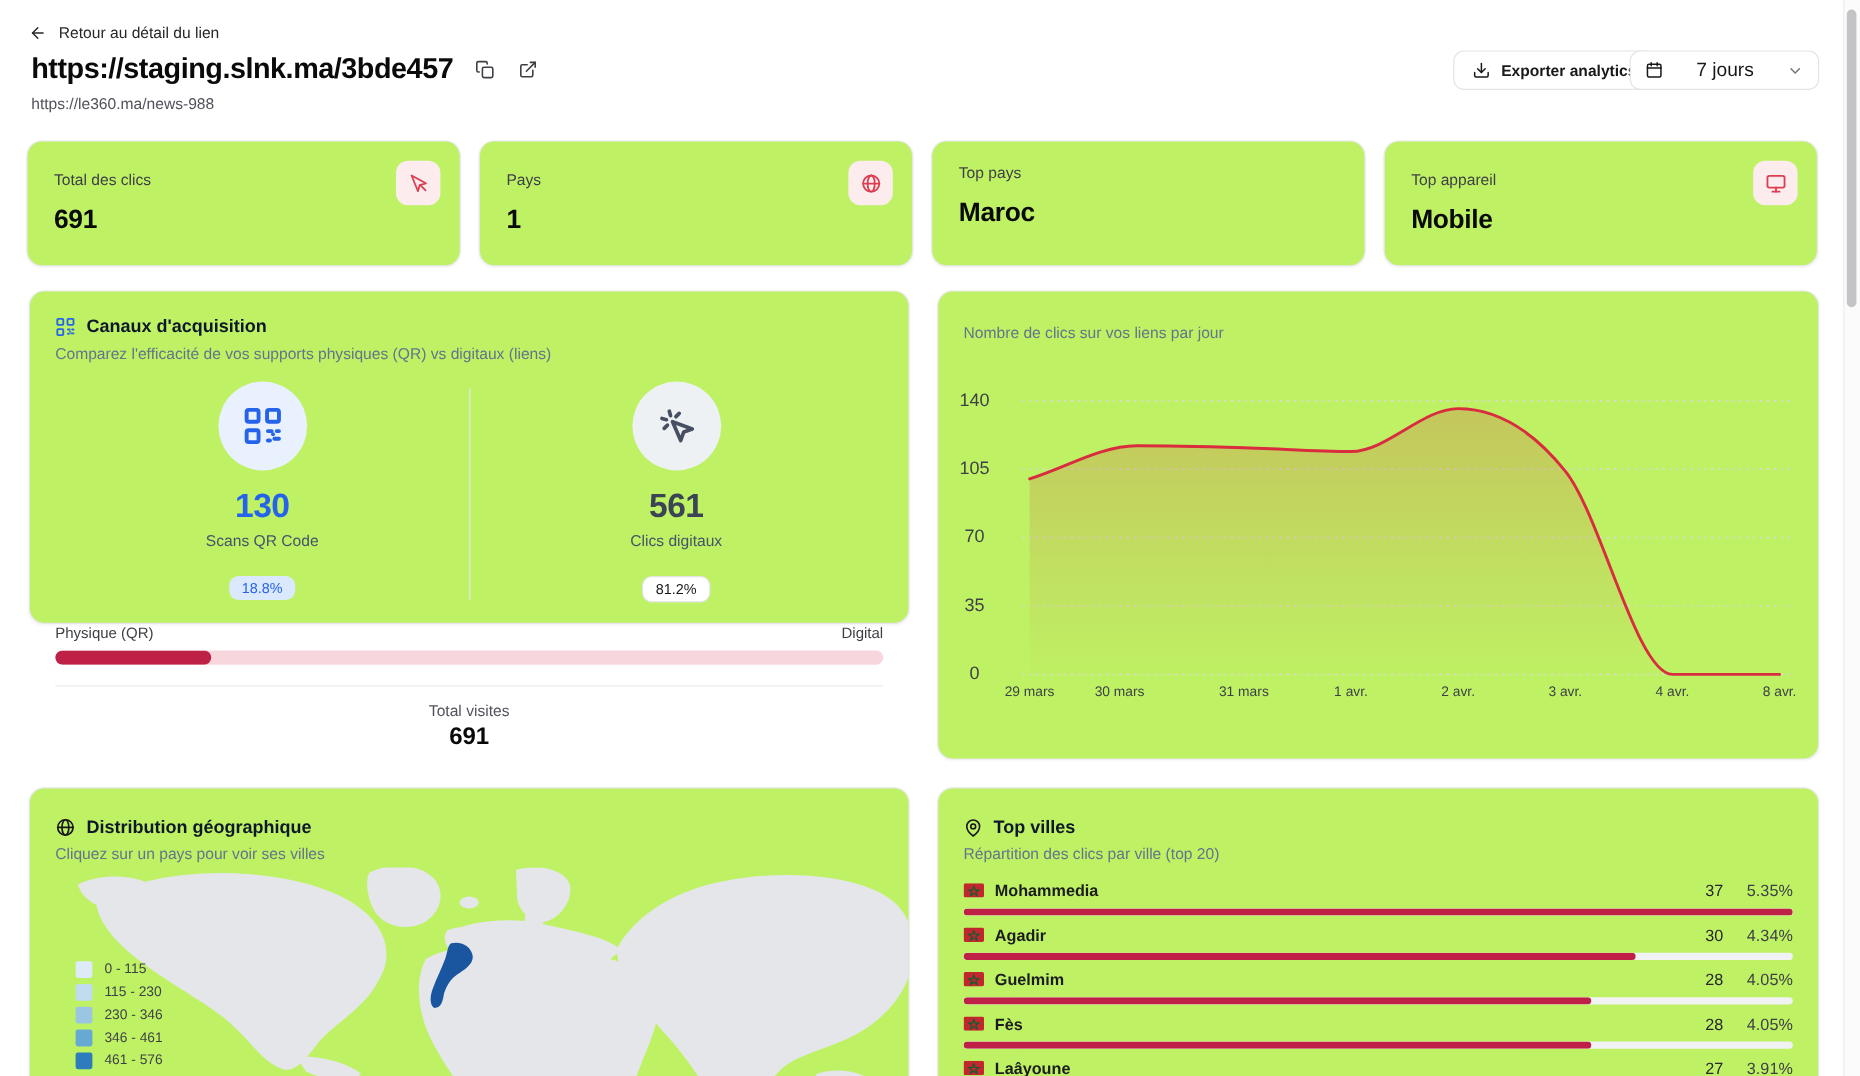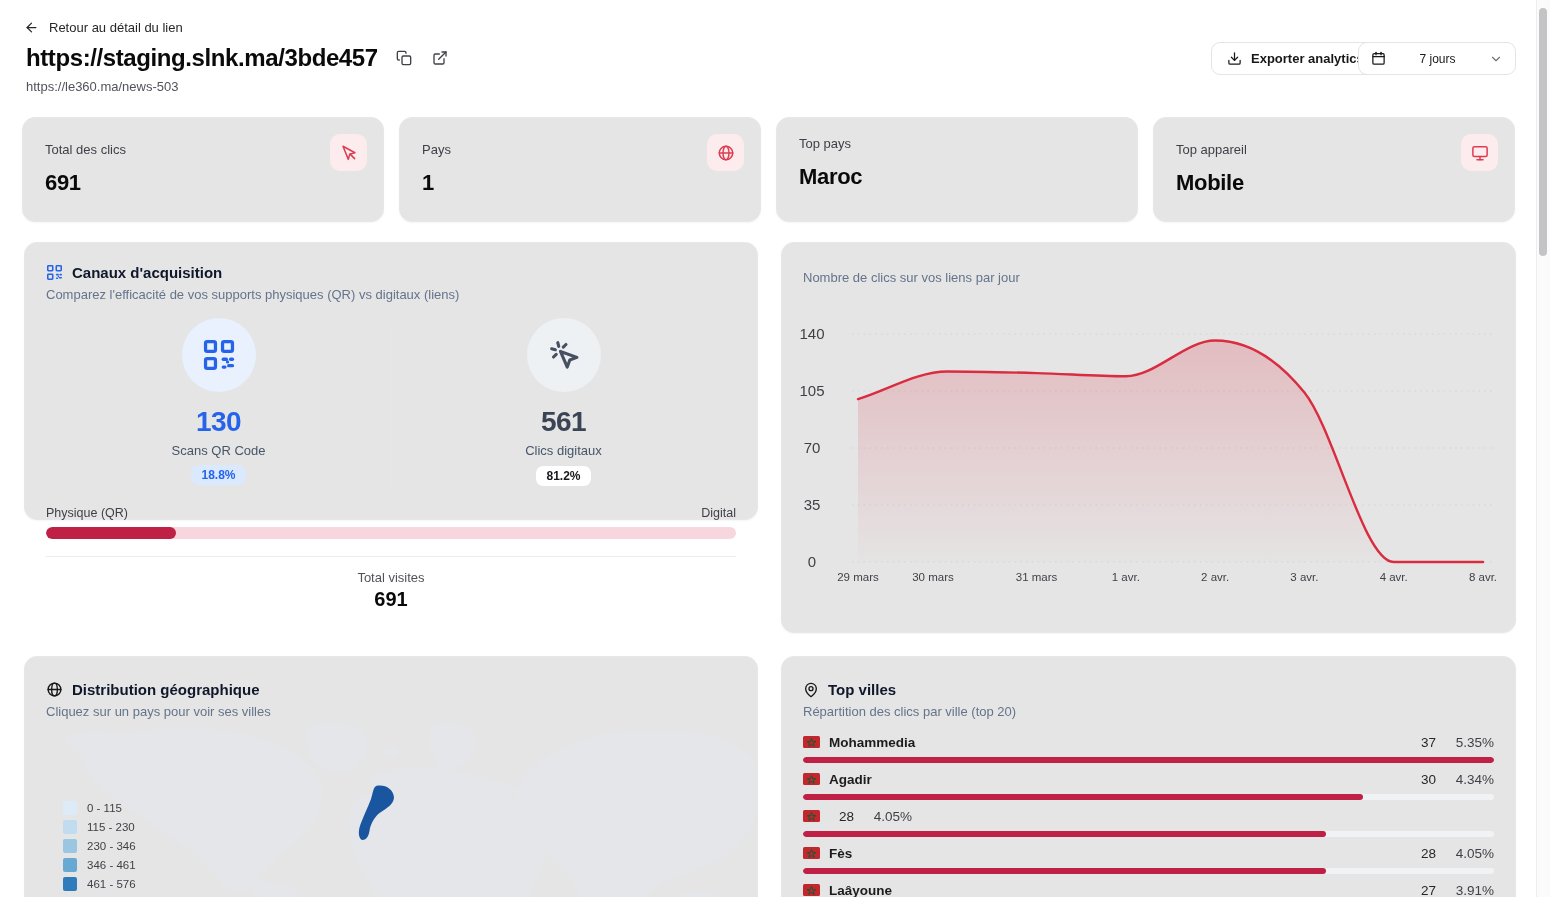--- a/index.html
+++ b/index.html
@@ -14,47 +14,47 @@
   .page-title { font-size:24px; font-weight:700; letter-spacing:-0.4px; color:#0a0a0a; }
   .icon-btn { background:none; border:none; color:#3f3f46; cursor:pointer; display:flex; padding:2px; }
   .dest-url { position:absolute; left:26px; top:79px; font-size:13px; color:#52525b; }
 
   .export-btn { position:absolute; left:1211px; top:42px; height:33px; display:flex; align-items:center;
                 gap:9px; padding:0 15px; background:#fff; border:1px solid #e4e4e7; border-radius:9px;
                 font-size:13px; font-weight:600; color:#18181b; cursor:pointer;
                 font-family:"Liberation Sans", sans-serif; }
   .date-btn { position:absolute; left:1358px; top:42px; width:158px; height:33px; display:flex;
               align-items:center; padding:0 12px; background:#fff; border:1px solid #e4e4e7;
-              border-radius:9px; font-size:12px; font-weight:500; color:#18181b; cursor:pointer;
+              border-radius:9px; font-size:16px; font-weight:500; color:#18181b; cursor:pointer;
               font-family:"Liberation Sans", sans-serif; }
   .date-btn .lbl { flex:1; text-align:center; }
 
   
-  .card { position:absolute; background:#e5e5e5; border:1px solid #e7e7ea; border-radius:13px;
+  .card { position:absolute; background:#bef264; border:1px solid #e7e7ea; border-radius:13px;
           box-shadow:0 1px 2px rgba(0,0,0,.04); }
   .card-title-row { display:flex; align-items:center; gap:9px; font-size:15px; font-weight:700; color:#0f172a; }
   .card-sub { font-size:13px; color:#64748b; margin-top:6px; }
 
   
   .stat-card { top:117px; height:105px; width:362px; padding:24px 22px 0 22px; }
   .stat-card.shift-up { padding-top:18px; }
   .stat-label { font-size:13px; color:#3f3f46; }
   .stat-value { font-size:22px; font-weight:700; letter-spacing:-0.3px; margin-top:13px; color:#0a0a0a; }
   .stat-chip { position:absolute; top:16px; right:16px; width:37px; height:37px; border-radius:10px;
                display:flex; align-items:center; justify-content:center; }
 
   
   #channels-card { left:24px; top:242px; width:734px; height:278px; padding:21px; }
   .split { display:flex; margin-top:16px; position:relative; }
   .split-col { flex:1; display:flex; flex-direction:column; align-items:center; }
   .split-divider { position:absolute; left:50%; top:6px; bottom:2px; width:1px; background:#e7e7ea; }
   .big-circle { width:74px; height:74px; border-radius:50%; display:flex; align-items:center; justify-content:center; }
   .big-num { font-size:28px; font-weight:800; letter-spacing:-0.5px; margin-top:14px; }
   .split-lbl { font-size:13px; color:#475569; margin-top:5px; }
-  .pill { margin-top:7px; font-size:12px; font-weight:700; padding:3px 10px; border-radius:8px; }
+  .pill { margin-top:22px; font-size:12px; font-weight:400; padding:3px 10px; border-radius:8px; }
   .pill.blue { background:#dbe9fe; color:#2563eb; }
   .pill.plain { background:#fff; color:#18181b; border:1px solid #e4e4e7; }
   .bar-labels { display:flex; justify-content:space-between; font-size:12.5px; color:#3f3f46; margin-top:19px; }
   .progress { margin-top:7px; height:12px; border-radius:6px; background:#f7d7dd; overflow:hidden; }
   .progress > div { height:100%; border-radius:6px; background:#bf2046; }
   .channels-hr { border:none; border-top:1px solid #ececef; margin-top:17px; }
   .total-lbl { text-align:center; font-size:13px; color:#52525b; margin-top:13px; }
   .total-val { text-align:center; font-size:20px; font-weight:800; margin-top:3px; }
 
   
@@ -118,21 +118,21 @@
     <button class="icon-btn">
       <span>
         <svg width="16" height="16" viewBox="0 0 24 24" fill="none" stroke="currentColor" stroke-width="2" stroke-linecap="round" stroke-linejoin="round">
             <path d="M15 3h6v6"></path>
             <path d="M10 14 21 3"></path>
             <path d="M18 13v6a2 2 0 0 1-2 2H5a2 2 0 0 1-2-2V8a2 2 0 0 1 2-2h6"></path>
           </svg>
       </span>
     </button>
   </div>
-  <div class="dest-url">https://le360.ma/news-503</div>
+  <div class="dest-url">https://le360.ma/news-988</div>
 
   <button class="export-btn">
     <span>
       <svg width="15" height="15" viewBox="0 0 24 24" fill="none" stroke="#18181b" stroke-width="2" stroke-linecap="round" stroke-linejoin="round">
           <path d="M21 15v4a2 2 0 0 1-2 2H5a2 2 0 0 1-2-2v-4"></path>
           <path d="m7 10 5 5 5-5"></path>
           <path d="M12 15V3"></path>
         </svg>
     </span>
     <span>Exporter analytics</span>
@@ -410,20 +410,21 @@
           </div>
         </div>
         <div class="city-row">
           <div class="city-line">
             <span>
               <svg width="17" height="12" viewBox="0 0 17 12">
                 <rect width="17" height="12" rx="1.5" fill="#c1272d"></rect>
                 <polygon points="8.5,2.6 9.6,5.6 12.8,5.6 10.2,7.4 11.2,10.4 8.5,8.5 5.8,10.4 6.8,7.4 4.2,5.6 7.4,5.6" fill="none" stroke="#006233" stroke-width="0.9"></polygon>
               </svg>
             </span>
+            <span class="city-name">Guelmim</span>
             <span class="city-count">28</span>
             <span class="city-pct">4.05%</span>
           </div>
           <div class="city-track">
             <div class="city-fill" style="width: 75.7%; background: rgb(191, 32, 70);"></div>
           </div>
         </div>
         <div class="city-row">
           <div class="city-line">
             <span>

